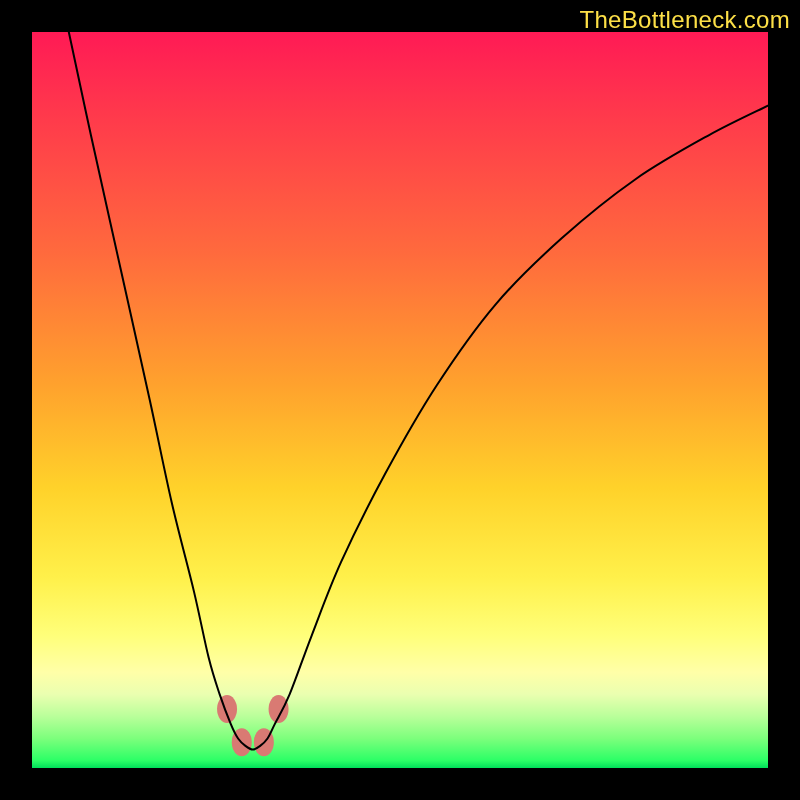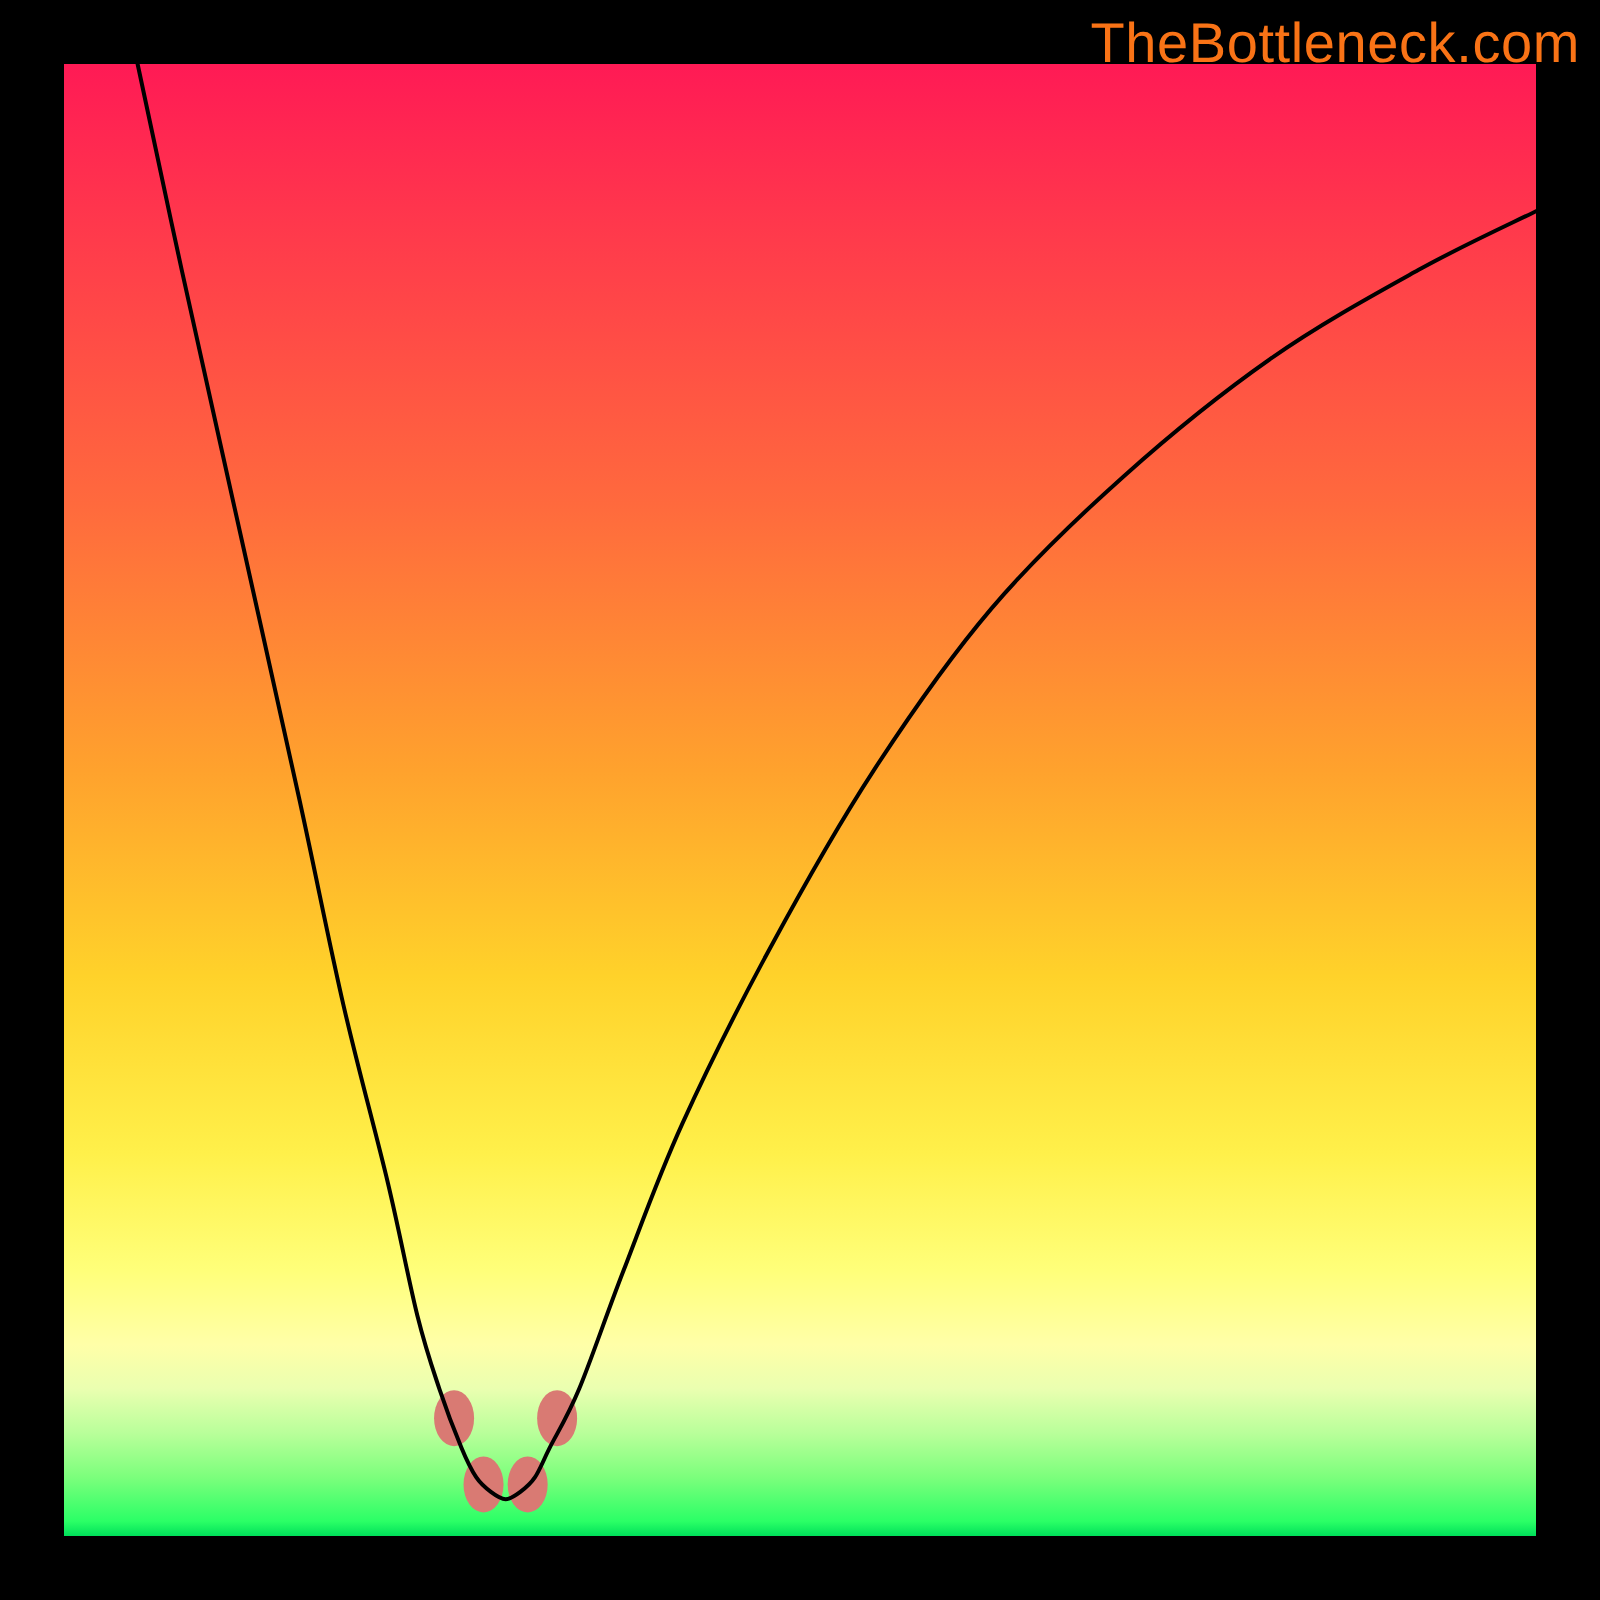--- a/index.html
+++ b/index.html
@@ -37,22 +37,22 @@
       #b9ff9a 93%,
       #7cff7c 96%,
       #2bff66 99%,
       #00e05a 100%
     );
   }
   .watermark {
     position: absolute;
     top: 6px;
     right: 10px;
-    color: #f97316;
-    font-size: 28px;
+    color: #fde047;
+    font-size: 24px;
     letter-spacing: 0.3px;
     font-weight: 500;
     user-select: none;
   }
   svg.curve {
     position: absolute;
     left: 0;
     top: 0;
     width: 736px;
     height: 736px;

